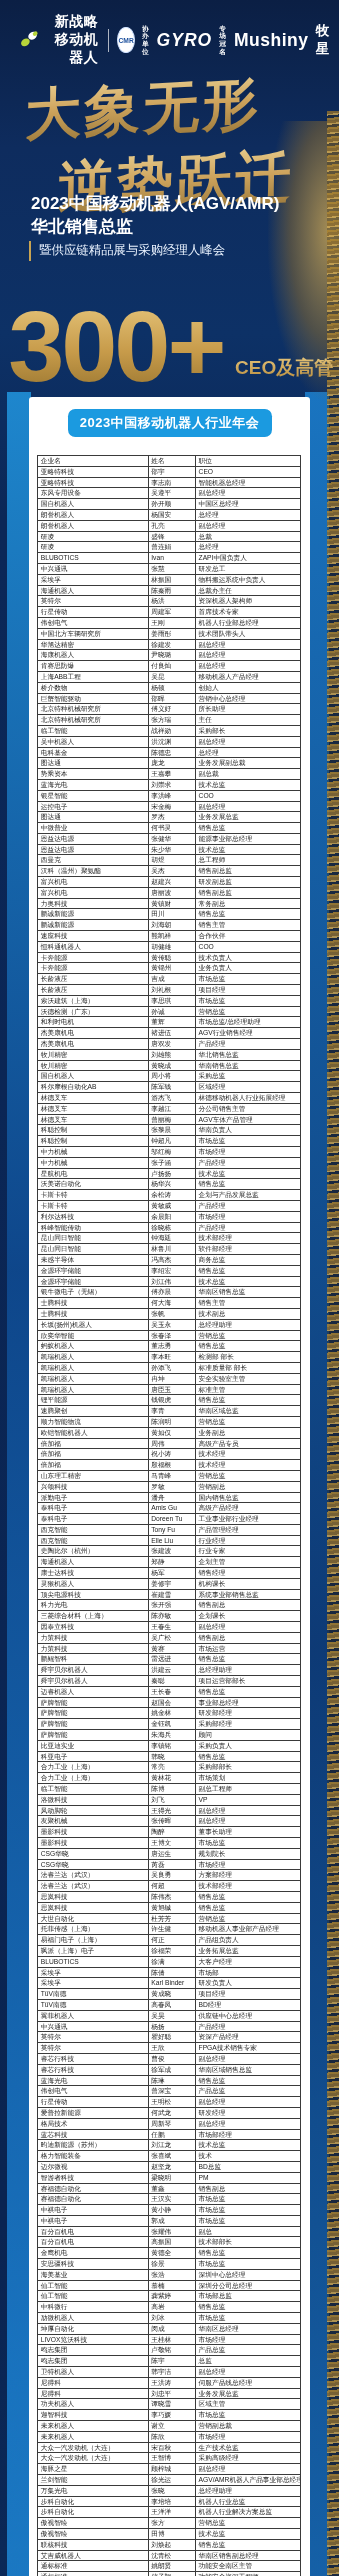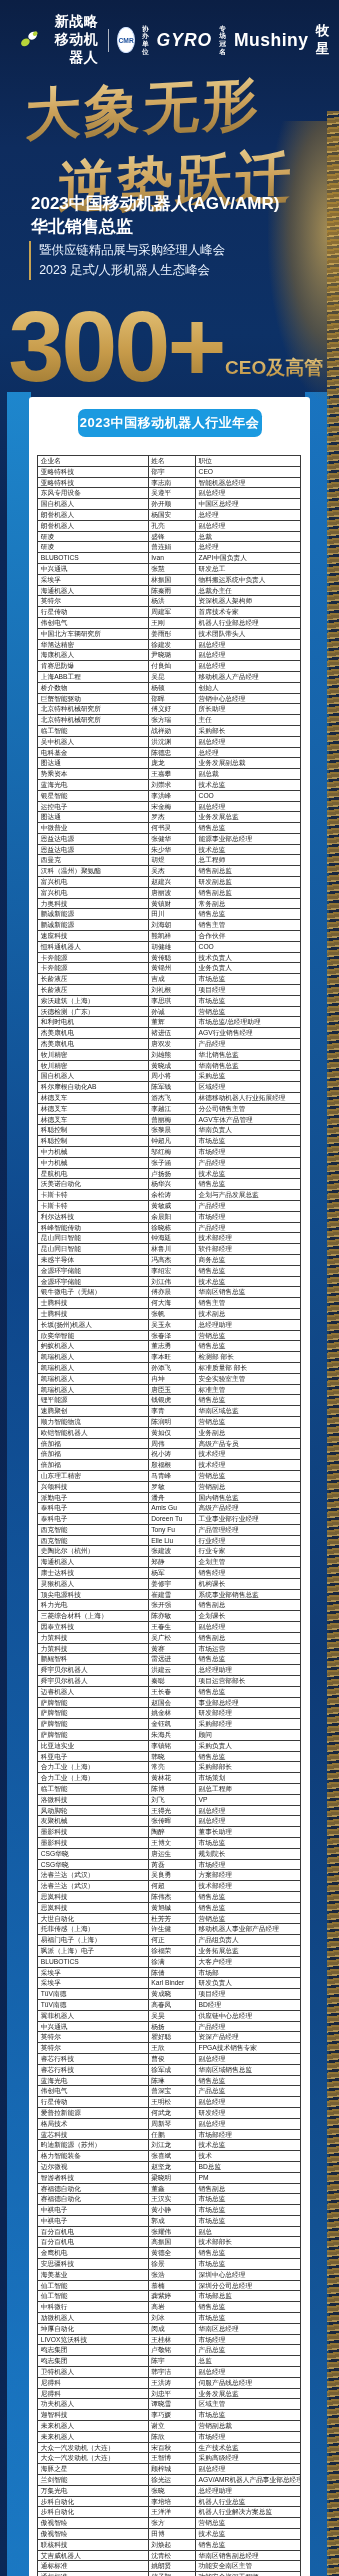--- a/index.html
+++ b/index.html
@@ -32,25 +32,25 @@
     transform:rotate(-3deg) skewX(-4deg);letter-spacing:3.1px;}
   .calli.l1{left:25px;top:72px;font-size:56px;}
   .calli.l2{left:58px;top:145px;font-size:56px;}
   
   .title1{position:absolute;left:31px;top:192px;font-size:17px;font-weight:bold;color:#fff;z-index:2;}
   .title2{position:absolute;left:31px;top:215px;font-size:17px;font-weight:bold;color:#fff;z-index:2;}
   .subs{position:absolute;left:29px;top:241px;border-left:2.1px solid #c9a452;padding-left:8.2px;z-index:2;color:#eaf3ff;}
   .subs div{font-size:12.4px;line-height:19.6px;}
   .stat-number{position:absolute;left:8.2px;top:282px;font-size:101px;font-weight:bold;line-height:1;letter-spacing:-3.1px;z-index:2;
     background:linear-gradient(180deg,#e8c87e 0%,#c79b4a 55%,#97742f 100%);-webkit-background-clip:text;background-clip:text;color:transparent;margin-top:14px;}
-  .stat-label{position:absolute;left:225px;top:355px;font-size:19px;font-weight:bold;z-index:2;
+  .stat-label{position:absolute;left:235px;top:355px;font-size:19px;font-weight:bold;z-index:2;
     background:linear-gradient(180deg,#e8c87e,#b58a3c);-webkit-background-clip:text;background-clip:text;color:transparent;}
   
   .panel{position:absolute;left:29px;top:397px;width:281px;height:3128px;background:#fff;border-radius:3.1px;z-index:3;}
-  .pill{position:absolute;left:50%;transform:translateX(-50%);top:12.4px;width:184px;background:#1b9ae0;border-radius:7.2px;
+  .pill{position:absolute;left:50%;transform:translateX(-50%);top:12.4px;width:204px;background:#1b9ae0;border-radius:7.2px;
     color:#fff;text-align:center;padding:5.2px 0 6.2px 0;}
   .pill div{font-size:13px;font-weight:bold;line-height:16.5px;letter-spacing:0.5px;}
   table.att{position:absolute;left:8.2px;top:58px;width:264px;border-collapse:collapse;table-layout:fixed;border:1px solid #3a3a3a;}
   table.att th,table.att td{border:0.5px solid #3a3a3a;height:9.8px;line-height:9.8px;font-size:6.7px;font-weight:normal;
     color:#1c1c1c;text-align:left;padding:0 2.6px;white-space:nowrap;overflow:hidden;}
   col.c1{width:42%;} col.c2{width:18%;} col.c3{width:40%;}
 </style>
 </head>
 <body>
 
@@ -86,21 +86,20 @@
     <div class="mushiny-cn">牧星</div>
   </div>
 
   <div class="calli l1">大象无形</div>
   <div class="calli l2">逆势跃迁</div>
 
   <div class="title1">2023中国移动机器人(AGV/AMR)</div>
   <div class="title2">华北销售总监</div>
   <div class="subs">
     <div>暨供应链精品展与采购经理人峰会</div>
-    <div>2023 足式/人形机器人生态峰会</div>
   </div>
   <div class="stat-number">300+</div>
   <div class="stat-label">CEO及高管</div>
 
   <div class="panel">
     <div class="pill">
       <div>2023中国移动机器人行业年会</div>
     </div>
     <table class="att">
       <colgroup>

